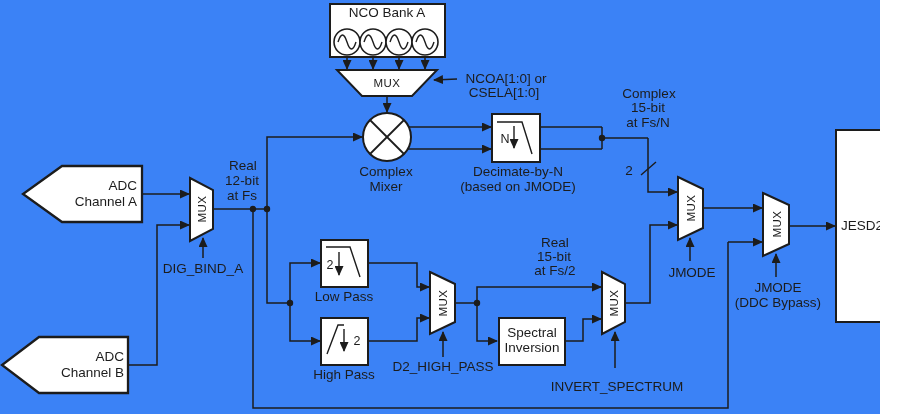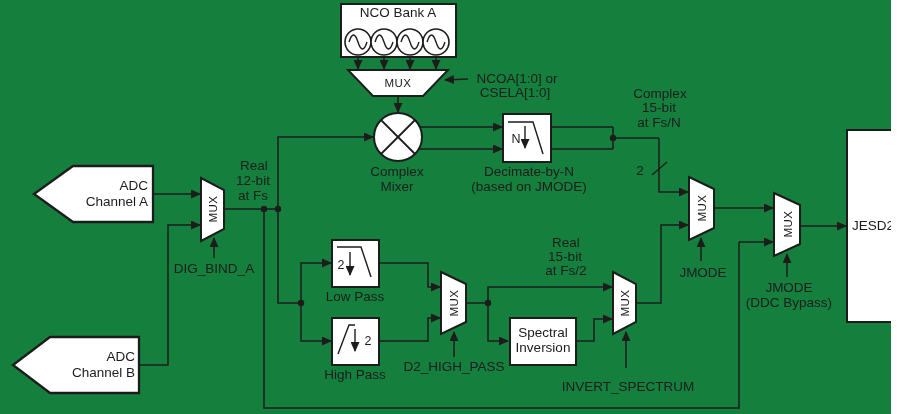--- a/index.html
+++ b/index.html
@@ -1,16 +1,16 @@
 <!DOCTYPE html>
 <html><head>
 <meta charset="utf-8">
 <style>
   html,body{margin:0;padding:0;background:#ffffff;}
-  .stage{position:relative;width:880px;height:414px;background:#15803d;overflow:hidden;padding-left:11px;}
+  .stage{position:relative;width:880px;height:414px;background:#3b82f6;overflow:hidden;}
   svg{display:block;}
   text{font-family:"Liberation Sans","DejaVu Sans",sans-serif;fill:#1c1c1c;}
   .lbl{font-size:13.5px;}
   .muxlbl{font-size:11.5px;letter-spacing:.5px;}
   .sym{font-size:12.5px;}
   .shape{fill:#ffffff;stroke:#1c1c1c;stroke-width:2;}
   .shape-thick{fill:#ffffff;stroke:#1c1c1c;stroke-width:2.3;}
   .wire{fill:none;stroke:#1c1c1c;stroke-width:1.5;}
   .symline{fill:none;stroke:#1c1c1c;stroke-width:1.4;}
   .dot{fill:#1c1c1c;stroke:none;}

